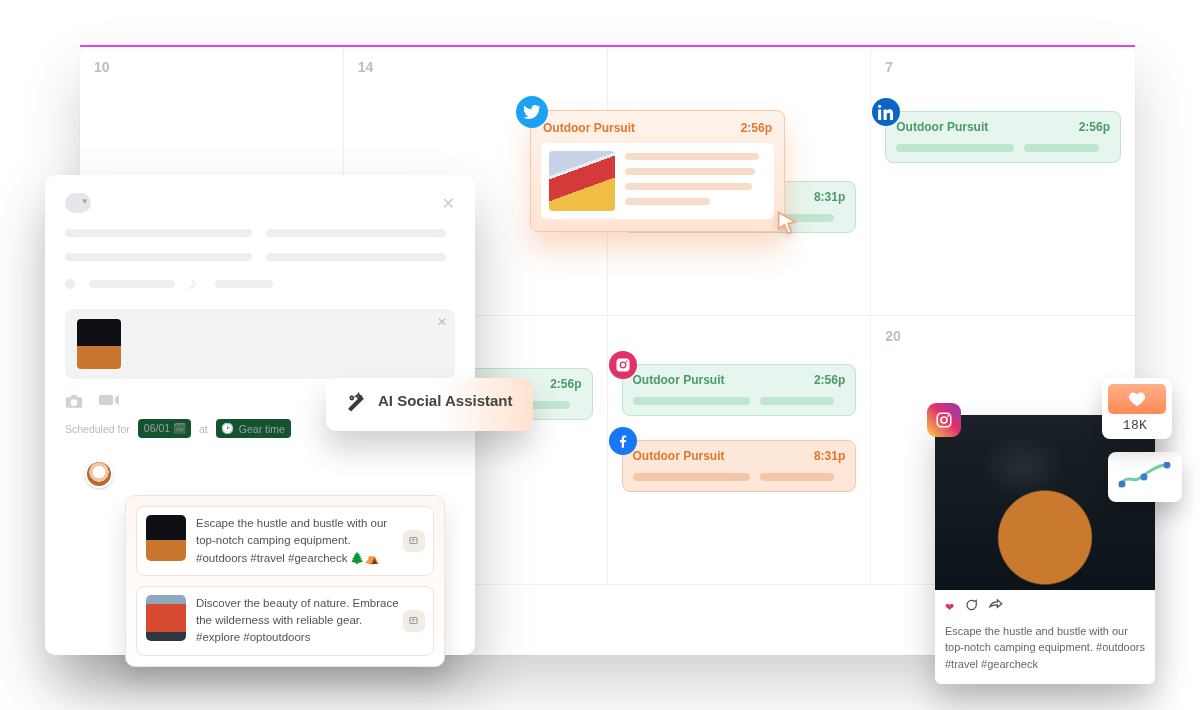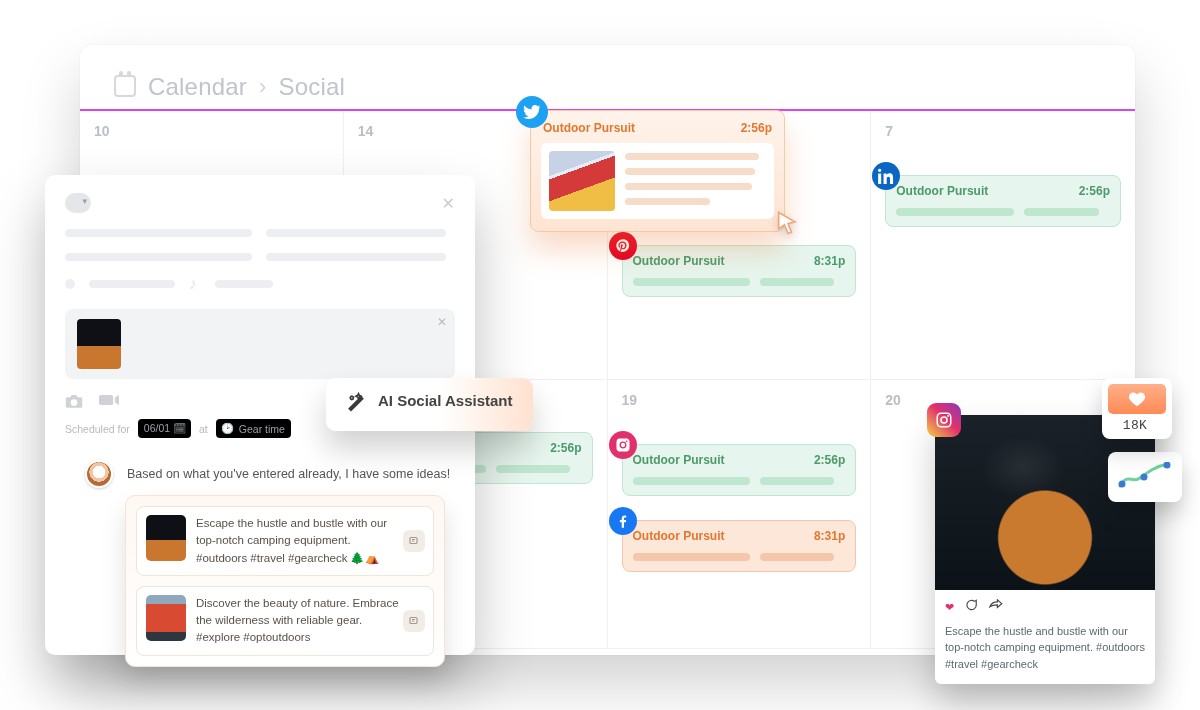--- a/index.html
+++ b/index.html
@@ -105,21 +105,21 @@
   .attach{
     margin-top:16px; background:#f2f3f5; border-radius:8px; padding:10px 12px; display:flex; gap:10px; position:relative;
   }
   .attach .th{ width:44px; height:50px; border-radius:4px; background:linear-gradient(180deg,#0e1016 55%,#c9762e 55%);}
   .attach .txt{ flex:1; font-size:10.5px; line-height:1.45; }
   .attach .ttl{ color:#6b7480; font-weight:700; font-size:11px;}
   .attach .desc{ color:#9aa0a8;}
   .attach .ax{ position:absolute; right:8px; top:6px; color:#b7bbc1; font-size:12px;}
   .icons-row{ display:flex; gap:16px; margin-top:14px; color:#cfd3d8;}
   .sched{ margin-top:6px; font-size:10.5px; color:#b5bac0; display:flex; align-items:center; gap:8px;}
-  .sched .box{ background:#000000; padding:3px 6px; border-radius:4px; color:#9aa0a8;}
+  .sched .box{ background:#14532d; padding:3px 6px; border-radius:4px; color:#9aa0a8;}
   .sched .cal{width:12px; display:inline-block;}
   .sched .best{display:flex;align-items:center;gap:4px;}
 
   
   .ai-pill{
     position:absolute; left:326px; top:378px; z-index:20;
     display:flex; align-items:flex-start; gap:12px;
     background:linear-gradient(90deg,#fff,#fff 55%,#ffe1cf);
     padding:14px 20px; border-radius:10px;
     box-shadow: 0 18px 30px rgba(0,0,0,.18);
@@ -169,26 +169,20 @@
   .stat-heart .hicon{ width:58px; height:30px; border-radius:5px; background:linear-gradient(180deg,#ffb089,#ff8a56); display:flex;align-items:center;justify-content:center; color:#fff; margin-bottom:4px;}
   .stat-heart .num{ font-size:13px; color:#444; font-weight:500; letter-spacing:.3px;font-family:Liberation Mono, monospace;}
   .stat-chart{ position:absolute; right:18px; top:452px; z-index:17; background:#fff; border-radius:8px; padding:10px; box-shadow:0 12px 22px rgba(0,0,0,.2);}
   .stat-chart svg{ display:block; }
 
 </style>
 </head>
 <body>
 
 <div class="main-panel">
-  <div class="breadcrumb">
-    <span class="cal-ico"></span>
-    <span>Calendar</span>
-    <span class="chev">›</span>
-    <span>Social</span>
-  </div>
 
   <div class="cal-grid">
 
     <div class="cell">
       <div class="daynum">10</div>
     </div>
     <div class="cell">
       <div class="daynum">14</div>
     </div>
     <div class="cell">
@@ -237,21 +231,20 @@
           <span style="padding-left:4px">rsuit</span>
           <span>2:56p</span>
         </div>
         <div class="ev-bars">
             <span></span>
             <span></span>
           </div>
       </div>
     </div>
     <div class="cell">
-      <div class="daynum">19</div>
       <div class="ev green">
         <div class="badge bg-ig">
           <svg viewBox="0 0 24 24">
               <path d="M12 2.2c3.2 0 3.6 0 4.8.1 1.2.1 1.8.2 2.2.4.6.2 1 .5 1.4.9.4.4.7.8.9 1.4.2.4.4 1 .4 2.2.1 1.3.1 1.6.1 4.8s0 3.6-.1 4.8c-.1 1.2-.2 1.8-.4 2.2-.2.6-.5 1-.9 1.4-.4.4-.8.7-1.4.9-.4.2-1 .4-2.2.4-1.3.1-1.6.1-4.8.1s-3.6 0-4.8-.1c-1.2-.1-1.8-.2-2.2-.4-.6-.2-1-.5-1.4-.9-.4-.4-.7-.8-.9-1.4-.2-.4-.4-1-.4-2.2C2.2 15.6 2.2 15.2 2.2 12s0-3.6.1-4.8c.1-1.2.2-1.8.4-2.2.2-.6.5-1 .9-1.4.4-.4.8-.7 1.4-.9.4-.2 1-.4 2.2-.4C8.4 2.2 8.8 2.2 12 2.2M12 6.8A5.2 5.2 0 1 0 12 17.2 5.2 5.2 0 1 0 12 6.8m0 2a3.2 3.2 0 1 1 0 6.4 3.2 3.2 0 0 1 0-6.4m5.4-3.4a1.2 1.2 0 1 0 0 2.4 1.2 1.2 0 0 0 0-2.4"></path>
             </svg>
         </div>
         <div class="ev-head">
           <span>Outdoor Pursuit</span>
           <span>2:56p</span>
         </div>
@@ -361,21 +354,20 @@
     <svg width="20" height="20" viewBox="0 0 24 24" fill="none" stroke="#3a3a3a" stroke-width="2" stroke-linecap="round">
         <path d="M4 20L18 6l2 2L6 22z" fill="#3a3a3a"></path>
         <path d="M14 4l1-2 1 2 2 1-2 1-1 2-1-2-2-1zM5 7l.7-1.4L7 5l1.3.6L9 7l-.7 1.4L7 9l-1.3-.6z"></path>
       </svg>
   </span>
   <span>AI Social Assistant</span>
 </div>
 
 <div class="ai-line">
   <div class="ai-av"></div>
-  <div class="ai-say">Based on what you've entered already, I have some ideas!</div>
 </div>
 
 <div class="sug-wrap">
   <div class="sug">
     <div class="t"></div>
     <div class="tx">Escape the hustle and bustle with our top-notch camping equipment. #outdoors #travel #gearcheck 🌲⛺</div>
     <div class="act">
       <svg width="12" height="12" viewBox="0 0 24 24" fill="none" stroke="currentColor" stroke-width="2.4">
           <rect x="4" y="5" width="14" height="12" rx="2"></rect>
           <path d="M8 9h6M8 12h4"></path>

